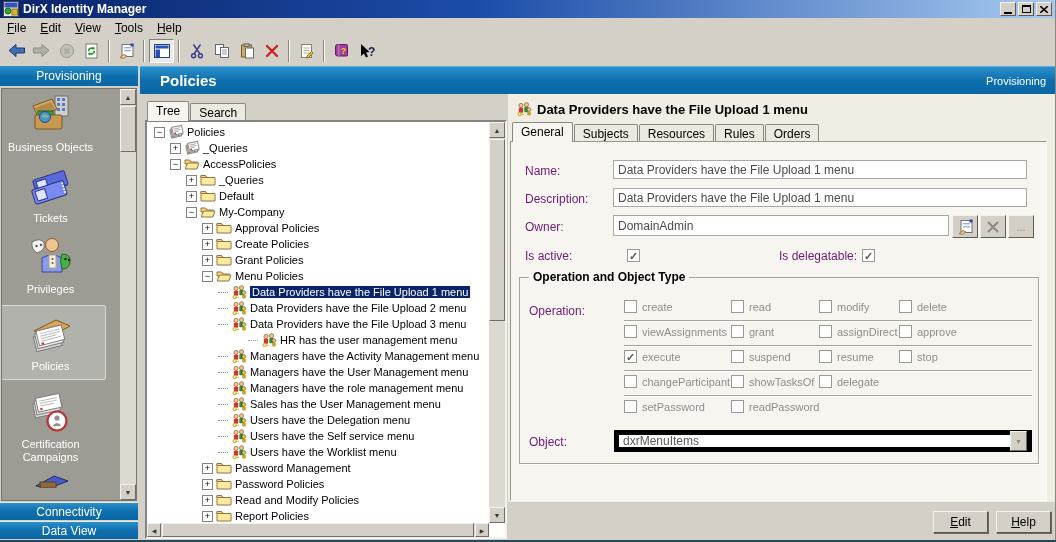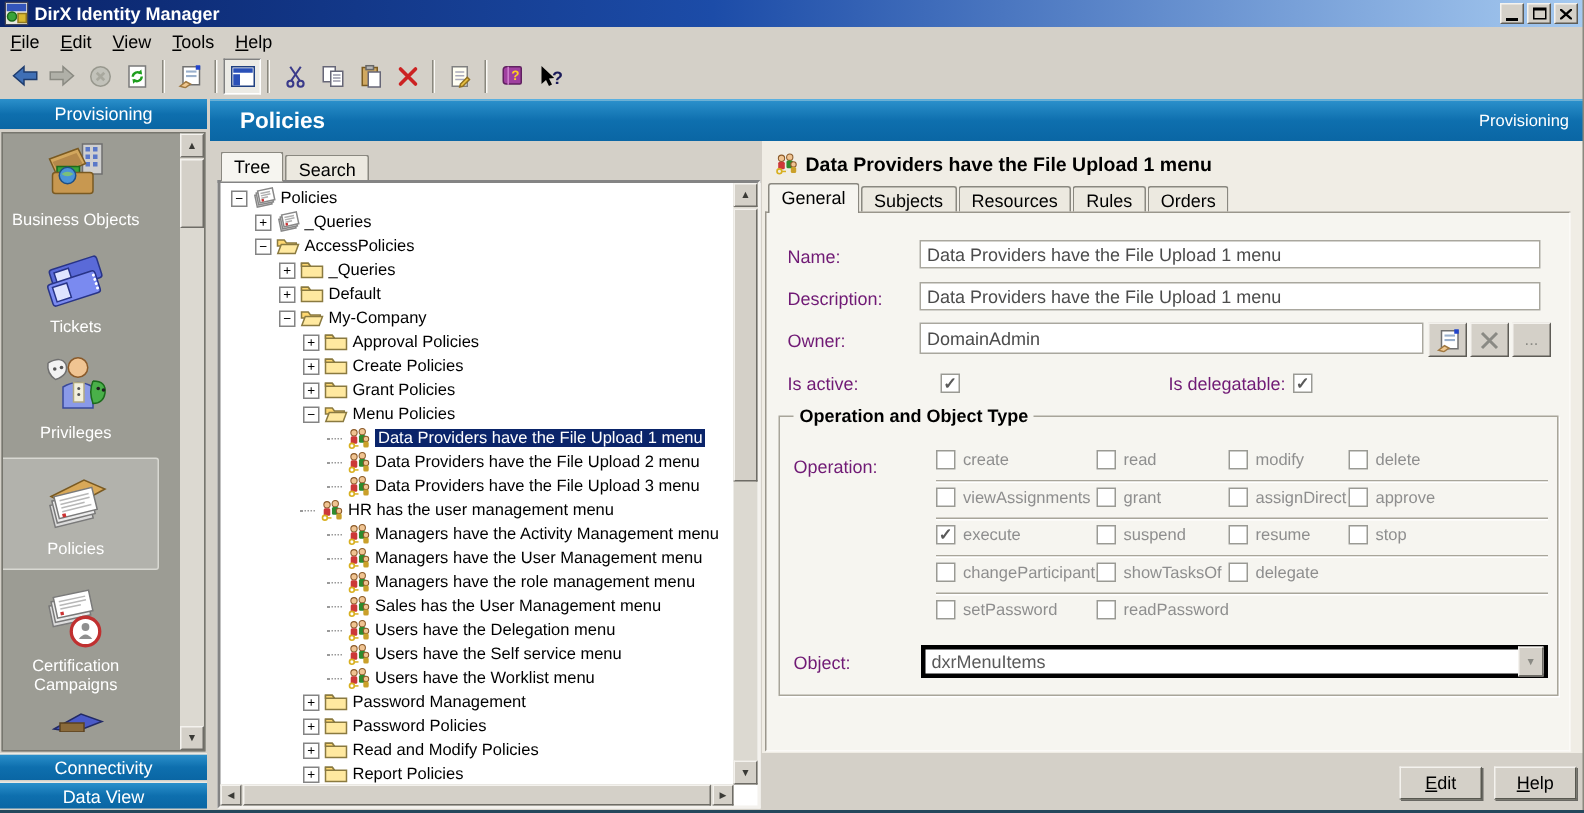--- a/index.html
+++ b/index.html
@@ -87,21 +87,21 @@
     font-size:11px;line-height:12px;text-align:center;color:#5a5a5a;font-weight:bold;}
   .groupbox{position:absolute;left:8px;top:135px;width:520px;height:187px;border:1px solid #a8a59a;
     box-shadow:1px 1px 0 #fff;}
   .group-title{position:absolute;top:-8px;left:9px;background:#f6f5f0;padding:0 4px;
     font-size:12px;font-weight:bold;white-space:nowrap;}
   .cb-grid{position:absolute;left:104px;top:0;width:408px;height:150px;}
   .cb-item{position:absolute;display:flex;align-items:center;font-size:11px;color:#8e8e8e;white-space:nowrap;}
   .cb-item .cbx{position:static;margin-right:5px;}
   .sep-line{position:absolute;left:0;width:408px;height:2px;border-top:1px solid #a8a59a;border-bottom:1px solid #fff;}
   .dropdown{position:absolute;left:94px;top:152px;width:418px;height:22px;background:#fff;
-    border:3px solid #000000;display:flex;align-items:center;}
+    border:5px solid #000000;display:flex;align-items:center;}
   .dd-text{flex:1;font-size:12px;color:#5a5a5a;padding:0 4px;white-space:nowrap;overflow:hidden;}
   .dd-btn{width:17px;height:20px;background:#d4d0c8;border:1px solid;
     border-color:#f4f2ee #6e6c66 #6e6c66 #f4f2ee;display:flex;align-items:center;justify-content:center;
     font-size:7px;color:#8a8a84;}
   .btn{position:absolute;width:55px;height:22px;background:#d4d0c8;border:1px solid;
     border-color:#f4f2ee #585850 #585850 #f4f2ee;box-shadow:1px 1px 0 rgba(60,60,56,.7);
     font-size:12px;color:#000;display:flex;align-items:center;justify-content:center;white-space:nowrap;}
   .edge-b{position:absolute;left:0;right:0;bottom:0;height:2px;background:#24485c;}
   .edge-r{position:absolute;top:0;bottom:0;right:0;width:1px;background:#8a887e;}
   u{text-decoration:underline;}
@@ -565,21 +565,21 @@
                 <circle cx="10.5" cy="3.8" r="2.1" fill="#f0c492" stroke="#8a5a2a" stroke-width="0.7"></circle>
                 <rect x="8.3" y="6" width="4.4" height="5.2" rx="1" fill="#2e8b2e"></rect>
                 <circle cx="13" cy="8.6" r="1.8" fill="#f0c492" stroke="#8a5a2a" stroke-width="0.7"></circle>
                 <rect x="11.2" y="10.4" width="3.6" height="4" rx="1" fill="#caa02a"></rect>
                 <circle cx="3.6" cy="13.2" r="1.6" fill="none" stroke="#d8b020" stroke-width="1.1"></circle>
                 <rect x="5.2" y="12.8" width="2.8" height="1" fill="#d8b020"></rect>
               </svg>
             </span>
             <span class="tlabel">Data Providers have the File Upload 3 menu</span>
           </div>
-          <div class="tree-row" style="padding-left: 52px;">
+          <div class="tree-row" style="padding-left: 100px;">
             <span class="stub"></span>
             <span class="ticon">
               <svg width="16" height="16">
                 <circle cx="5" cy="4.5" r="2.1" fill="#f0c492" stroke="#8a5a2a" stroke-width="0.7"></circle>
                 <rect x="2.8" y="6.8" width="4.4" height="5" rx="1" fill="#cc3838"></rect>
                 <circle cx="10.5" cy="3.8" r="2.1" fill="#f0c492" stroke="#8a5a2a" stroke-width="0.7"></circle>
                 <rect x="8.3" y="6" width="4.4" height="5.2" rx="1" fill="#2e8b2e"></rect>
                 <circle cx="13" cy="8.6" r="1.8" fill="#f0c492" stroke="#8a5a2a" stroke-width="0.7"></circle>
                 <rect x="11.2" y="10.4" width="3.6" height="4" rx="1" fill="#caa02a"></rect>
                 <circle cx="3.6" cy="13.2" r="1.6" fill="none" stroke="#d8b020" stroke-width="1.1"></circle>

